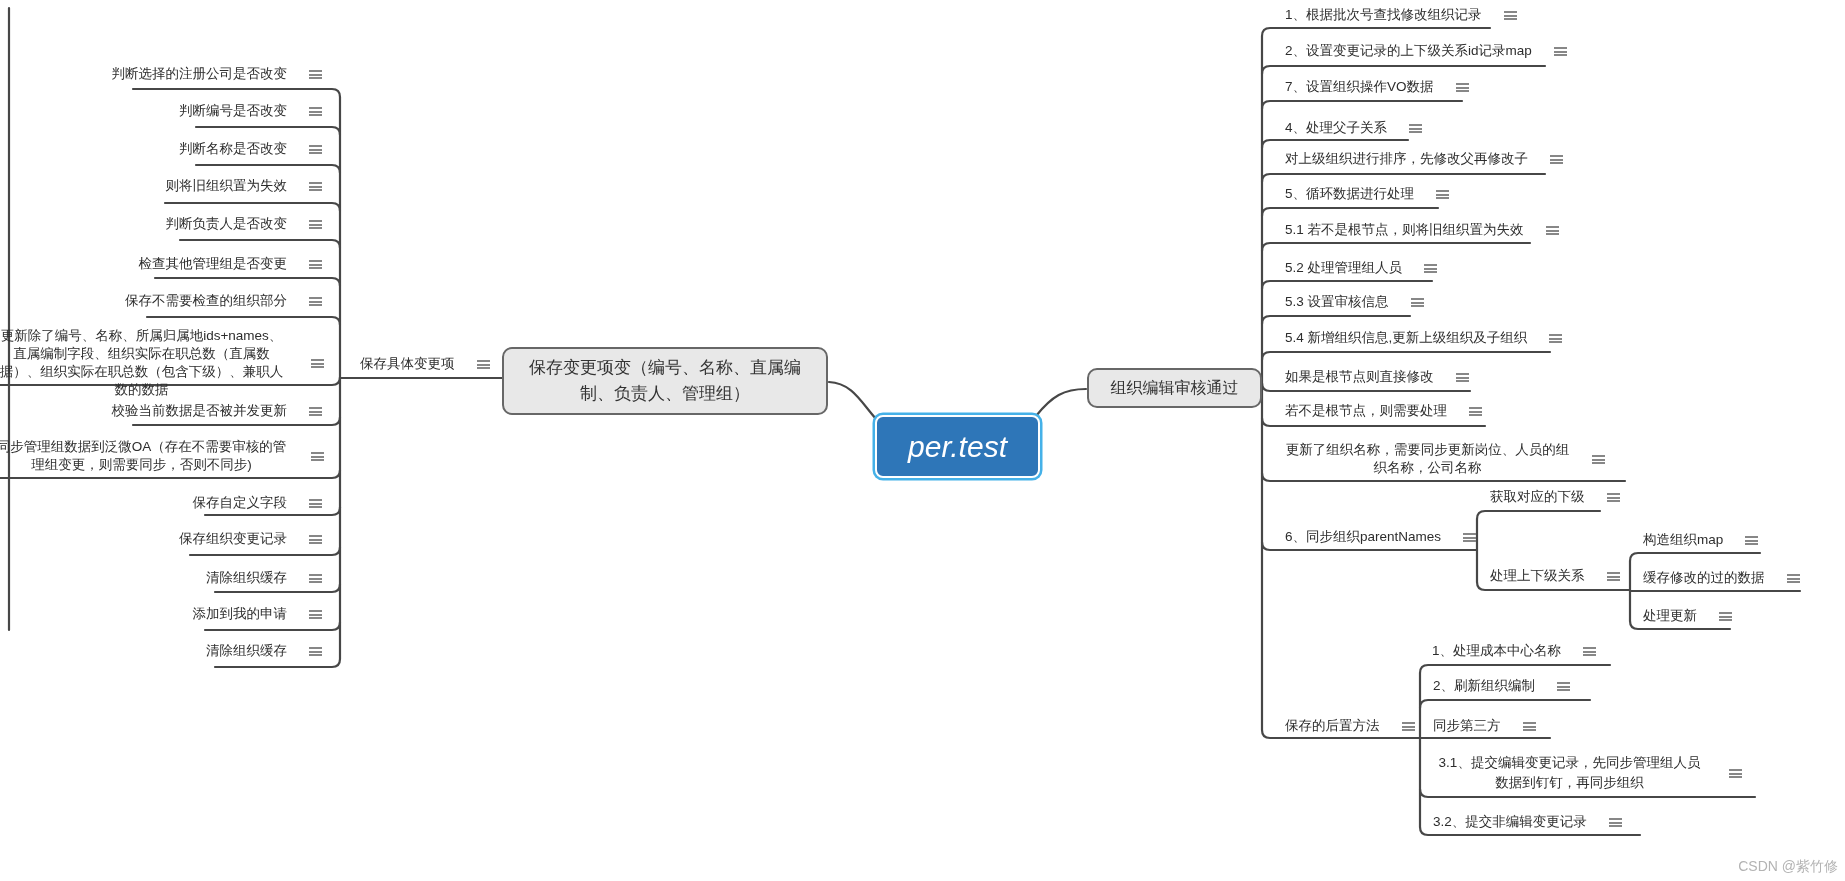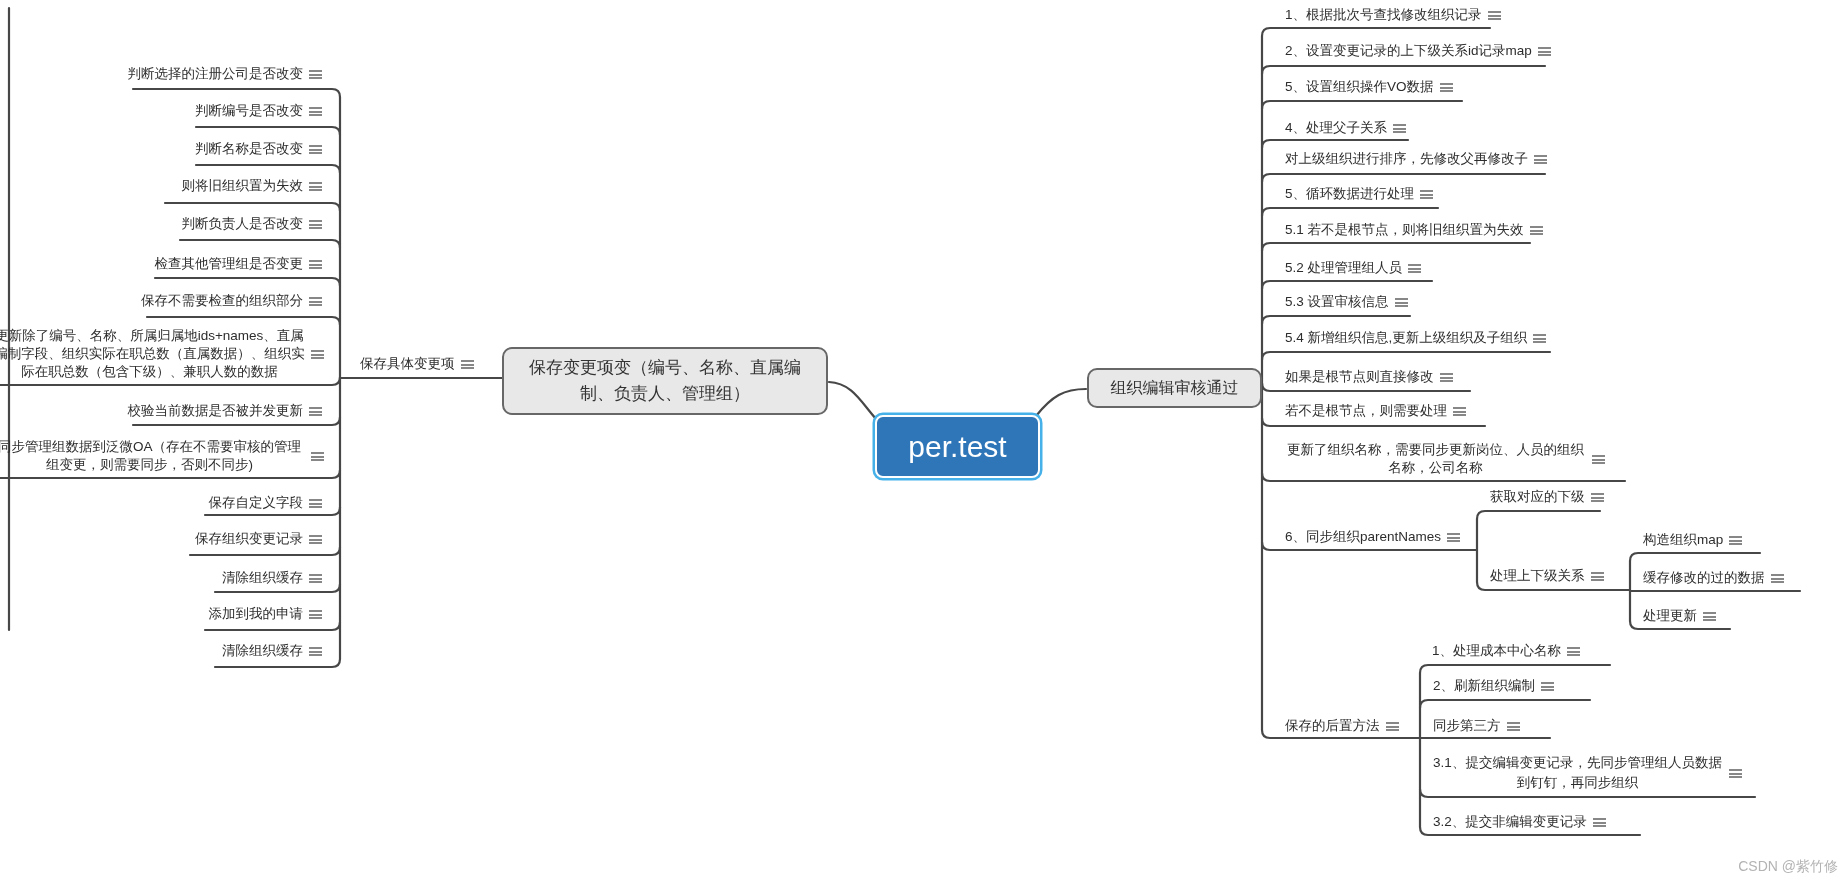--- a/index.html
+++ b/index.html
@@ -1,33 +1,33 @@
 <!DOCTYPE html>
 <html><head>
 <meta charset="utf-8">
 <style>
   html,body{margin:0;padding:0;}
   body{width:1845px;height:881px;position:relative;overflow:hidden;background:#fff;
        font-family:"Liberation Sans","DejaVu Sans",sans-serif;}
   svg.wires{position:absolute;left:0;top:0;pointer-events:none;}
   .ln{fill:none;stroke:#474747;stroke-width:2.2;stroke-linecap:round;}
-  .topic{position:absolute;display:flex;align-items:center;gap:6px;font-size:13.5px;
+  .topic{position:absolute;display:flex;align-items:center;gap:22px;font-size:13.5px;
          color:#2d2d2d;white-space:nowrap;line-height:20px;cursor:default;}
   .topic .t{white-space:nowrap;}
   .topic.ml{white-space:normal;}
   .topic.ml .t{white-space:normal;text-align:center;line-height:18px;}
   .nicon{flex:0 0 auto;width:13px;height:9px;
          background:linear-gradient(to bottom,#878787 0 2px,transparent 2px 3.6px,
                     #878787 3.6px 5.6px,transparent 5.6px 7.2px,#878787 7.2px 9px);}
   .gbox{position:absolute;background:#e8e8e8;border:2px solid #676767;border-radius:10px;
         display:flex;align-items:center;justify-content:center;color:#333;text-align:center;
         box-sizing:border-box;}
   .central{position:absolute;background:#2e76b8;border:2px solid #ffffff;border-radius:8px;
            box-shadow:0 0 0 2.5px #45b1e8;color:#fff;display:flex;align-items:center;
-           justify-content:center;font-size:30px;box-sizing:border-box;}
+           justify-content:center;font-size:30px;box-sizing:border-box;font-style:italic;}
   .watermark{position:absolute;right:7px;bottom:5px;font-size:14px;color:#b3b3b3;}
 </style>
 </head>
 <body>
 
 <svg class="wires" width="1845" height="881" viewBox="0 0 1845 881">
   <g>
     <path class="ln" d="M9 8 V630"></path>
     <path class="ln" d="M340 97 V659"></path>
     <path class="ln" d="M133 89 H332 Q340 89 340 97"></path>
@@ -161,21 +161,21 @@
 
 <div class="topic" style="left:1285px;top:5px">
     <span class="t">1、根据批次号查找修改组织记录</span>
     <span class="nicon"></span>
   </div>
 <div class="topic" style="left:1285px;top:41px">
     <span class="t">2、设置变更记录的上下级关系id记录map</span>
     <span class="nicon"></span>
   </div>
 <div class="topic" style="left:1285px;top:77px">
-    <span class="t">5、设置组织操作VO数据</span>
+    <span class="t">7、设置组织操作VO数据</span>
     <span class="nicon"></span>
   </div>
 <div class="topic" style="left:1285px;top:118px">
     <span class="t">4、处理父子关系</span>
     <span class="nicon"></span>
   </div>
 <div class="topic" style="left:1285px;top:149px">
     <span class="t">对上级组织进行排序，先修改父再修改子</span>
     <span class="nicon"></span>
   </div>

